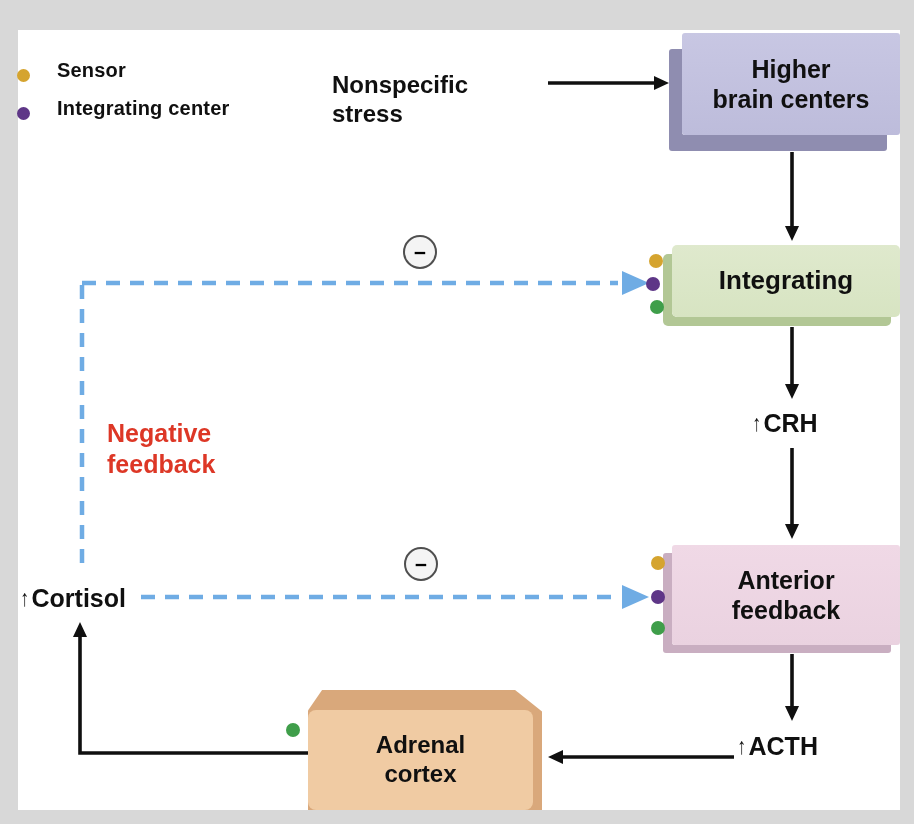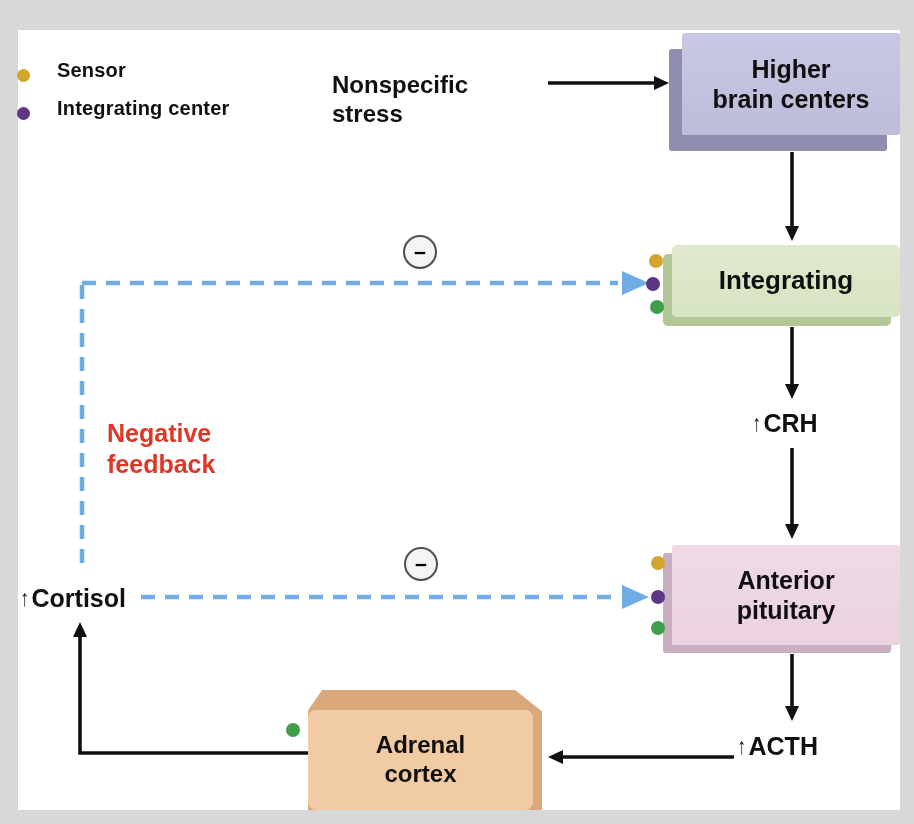--- a/index.html
+++ b/index.html
@@ -103,21 +103,21 @@
 
   <div class="box3d higher">
     <span>Higher
 brain centers</span>
   </div>
   <div class="box3d hypo">
     <span>Integrating</span>
   </div>
   <div class="box3d pituitary">
     <span>Anterior
-pituitary</span>
+feedback</span>
   </div>
   <div class="adrenal-bevel"></div>
   <div class="box3d adrenal">
     <span>Adrenal
 cortex</span>
   </div>
 
   <span class="ndot" style="left:649px;top:254px;background:var(--c-gold);"></span>
   <span class="ndot" style="left:646px;top:277px;background:var(--c-purple);"></span>
   <span class="ndot" style="left:650px;top:300px;background:var(--c-green);"></span>

